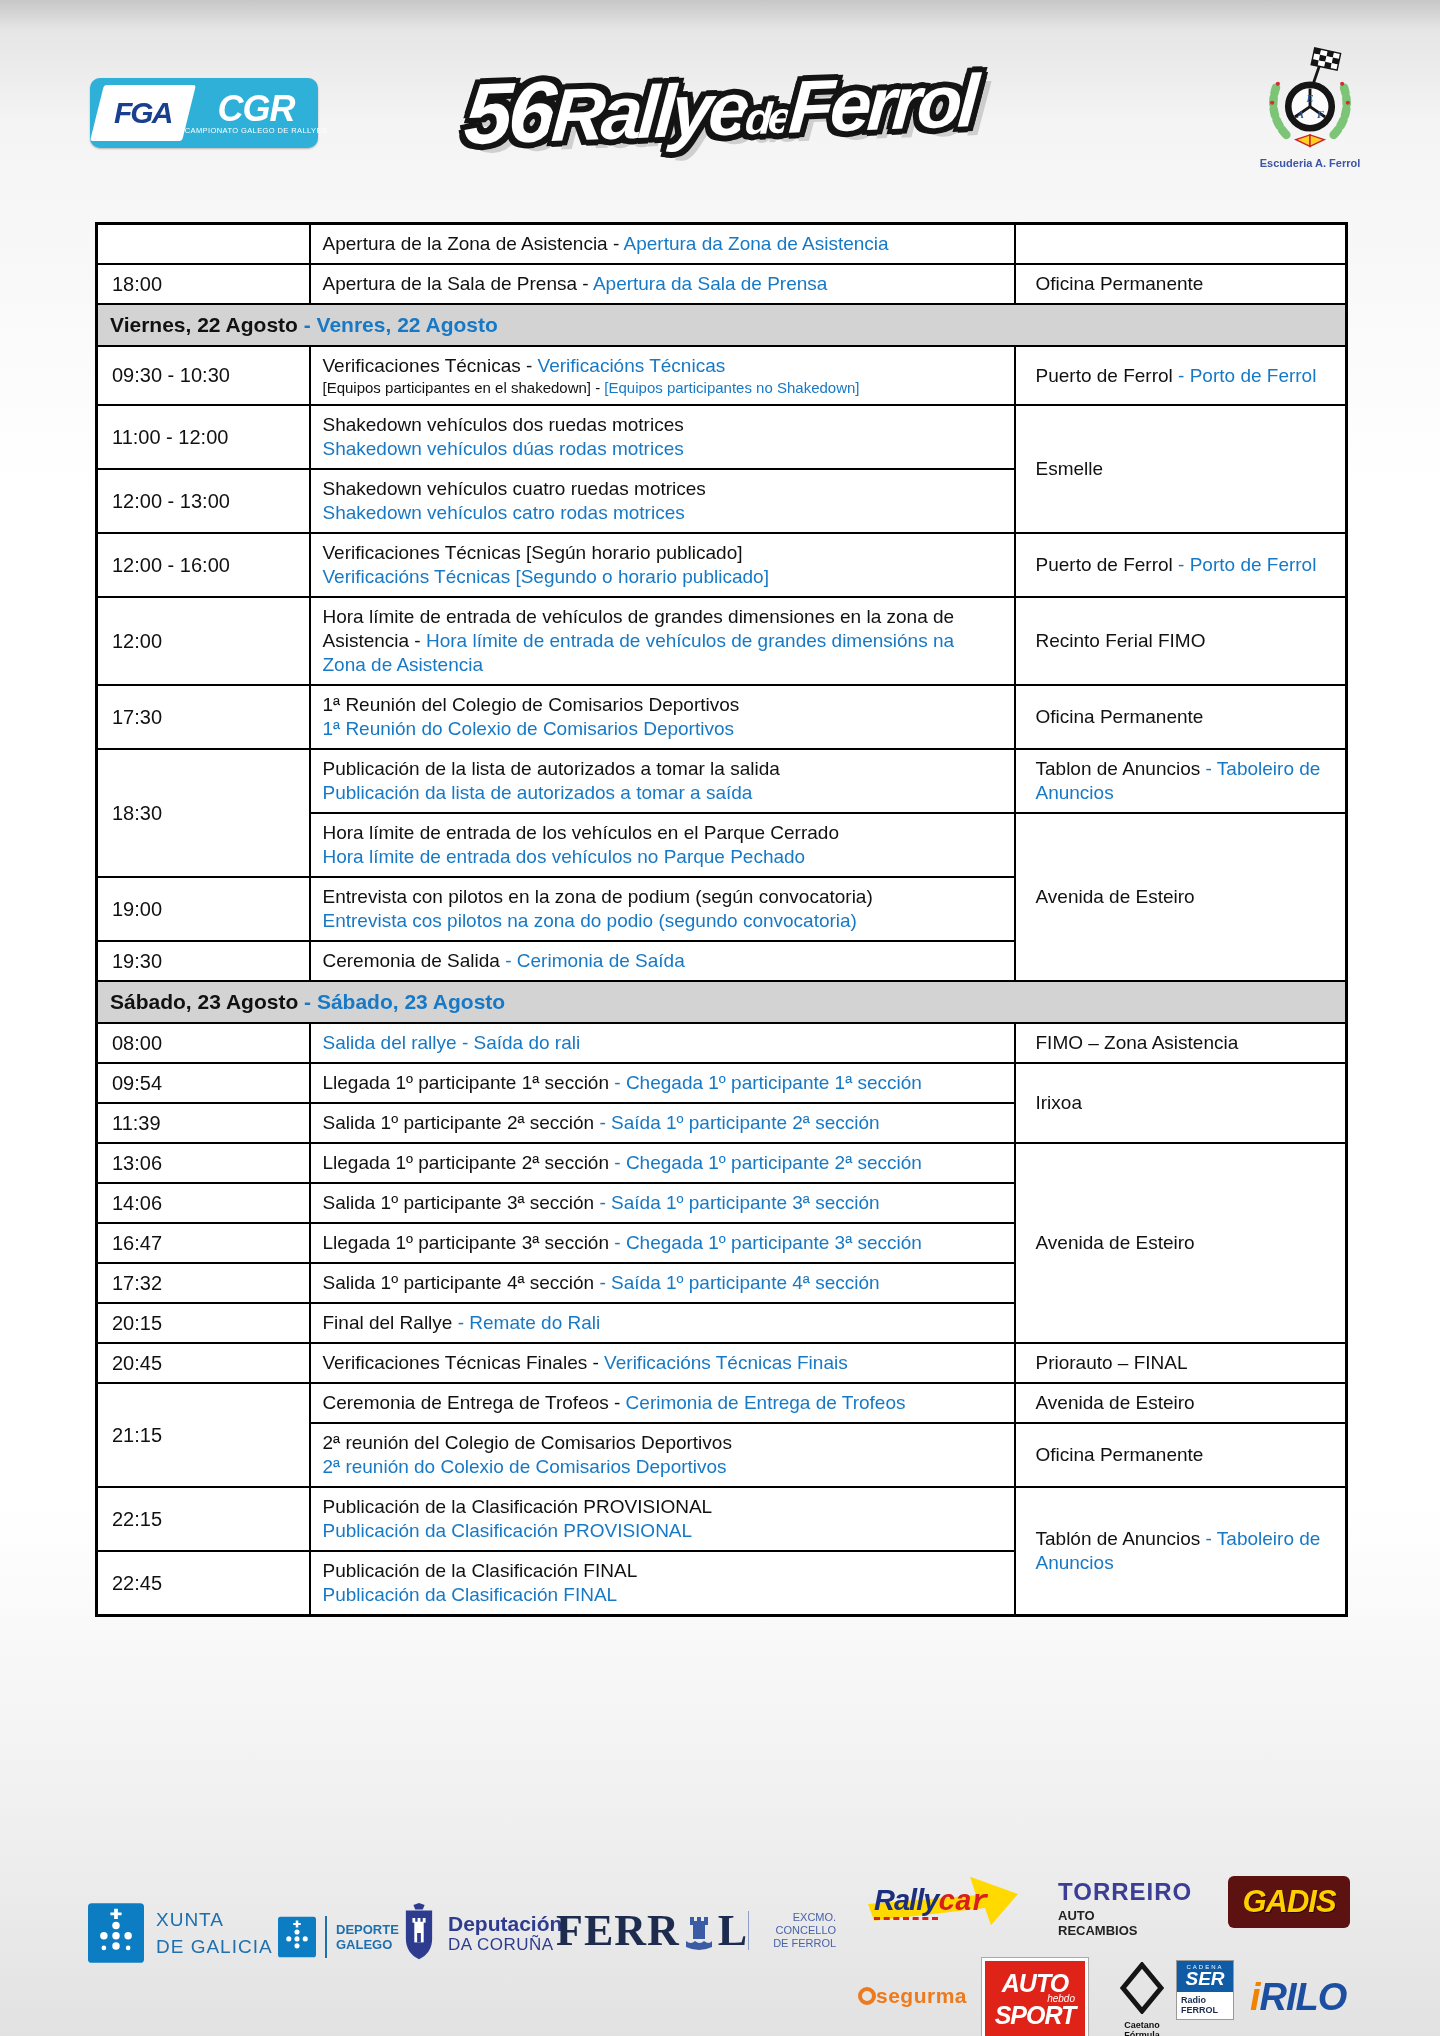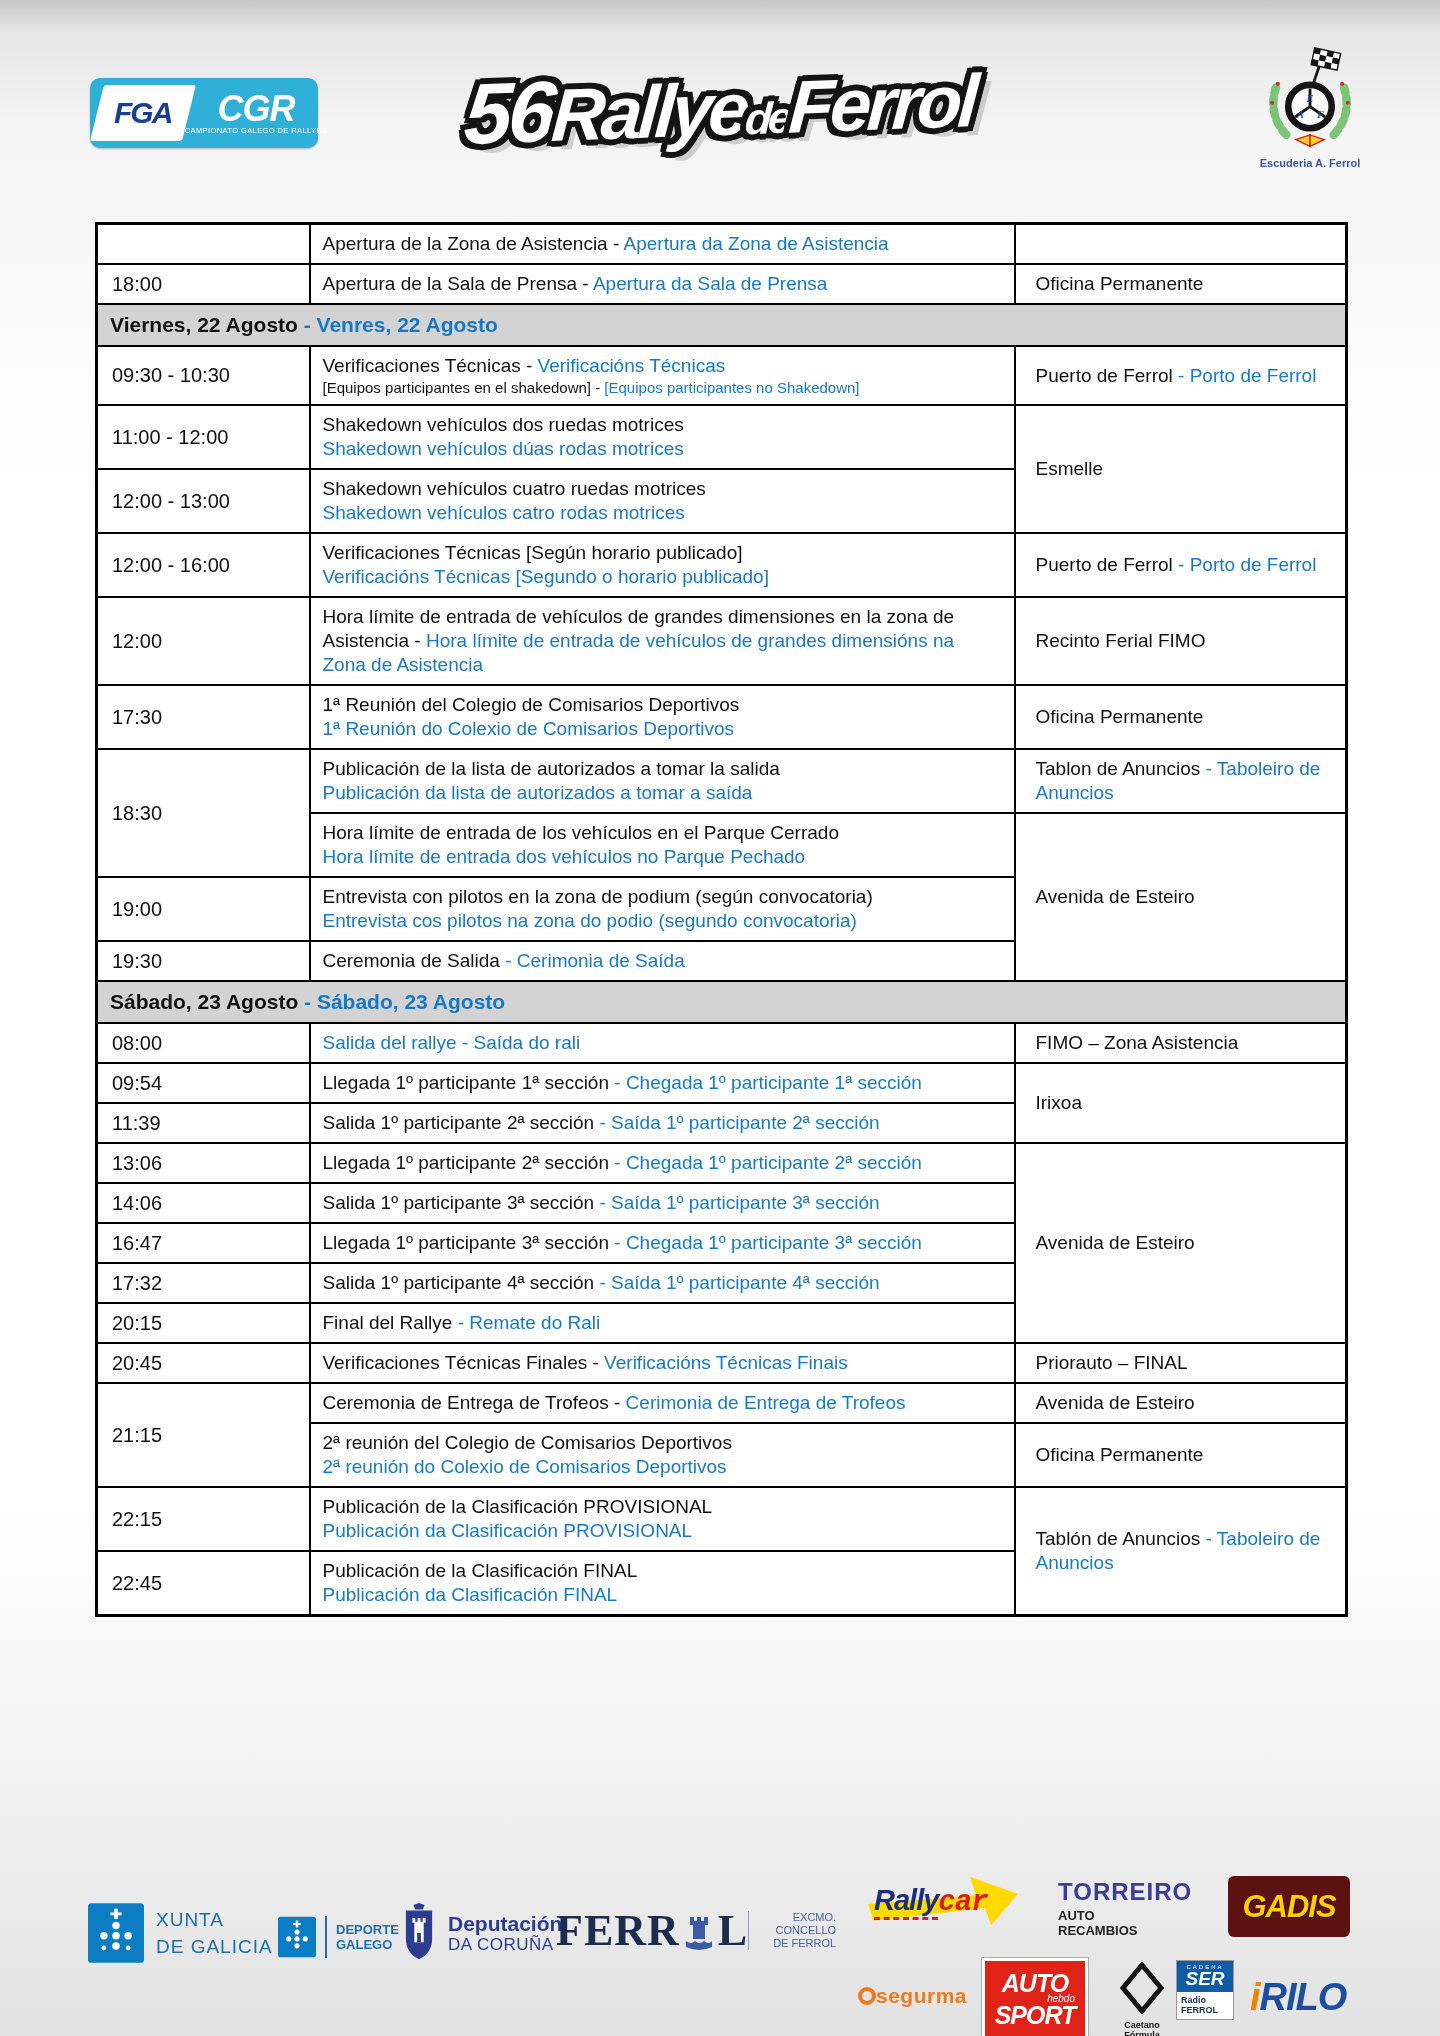--- a/index.html
+++ b/index.html
@@ -53,21 +53,21 @@
   .fer-sub{color:#4a63a8;font-size:11px;line-height:13px;border-left:1px solid #8ea0c8;padding-left:24px;}
 
   .rallycar{left:862px;top:1872px;width:160px;height:64px;}
   .rc-arrow{position:absolute;left:6px;top:0;width:150px;height:58px;background:#ffd900;clip-path:polygon(0 55%,72% 40%,68% 8%,100% 38%,82% 92%,78% 62%,4% 84%);}
   .rc-text{position:absolute;left:12px;top:12px;font-weight:bold;font-style:italic;font-size:29px;letter-spacing:-1px;}
   .rc-rally{color:#1b2f7e;border-bottom:3px dashed #d81e1e;padding-bottom:1px;}
   .rc-car{color:#d81e1e;font-family:Liberation Mono, monospace;}
   .torreiro{left:1058px;top:1878px;}
   .tor-name{color:#3c3e96;font-weight:bold;font-size:24px;letter-spacing:1px;}
   .tor-sub{color:#222;font-weight:bold;font-size:13px;line-height:15px;margin-top:2px;}
-  .gadis{left:1228px;top:1876px;width:122px;height:61px;background:#5c1210;border-radius:6px;display:flex;align-items:center;justify-content:center;}
+  .gadis{left:1228px;top:1876px;width:122px;height:52px;background:#5c1210;border-radius:6px;display:flex;align-items:center;justify-content:center;}
   .gadis span{color:#ffcf00;font-weight:bold;font-style:italic;font-size:31px;letter-spacing:-1px;text-shadow:1px 1px 0 #2b0605;}
 
   .segurma{left:858px;top:1984px;display:flex;align-items:center;gap:0;}
   .seg-icon{width:18px;height:18px;border:4px solid #ee7a1e;border-radius:50%;box-sizing:border-box;}
   .seg-name{color:#ee7a1e;font-weight:bold;font-size:21px;letter-spacing:.5px;}
   .autosport{left:982px;top:1958px;width:100px;height:76px;background:#e02318;border:3px solid #fff;box-shadow:0 0 0 1px #aaa;display:flex;flex-direction:column;align-items:center;justify-content:center;}
   .as-line1,.as-line2{color:#fff;font-weight:bold;font-style:italic;font-size:25px;line-height:24px;letter-spacing:-1px;}
   .as-mid{color:#fff;font-style:italic;font-size:10px;line-height:8px;align-self:flex-end;margin-right:10px;}
   .caetano{left:1112px;top:1962px;width:60px;text-align:center;}
   .caetano-caption{font-size:9px;color:#111;font-weight:bold;margin-top:2px;}

